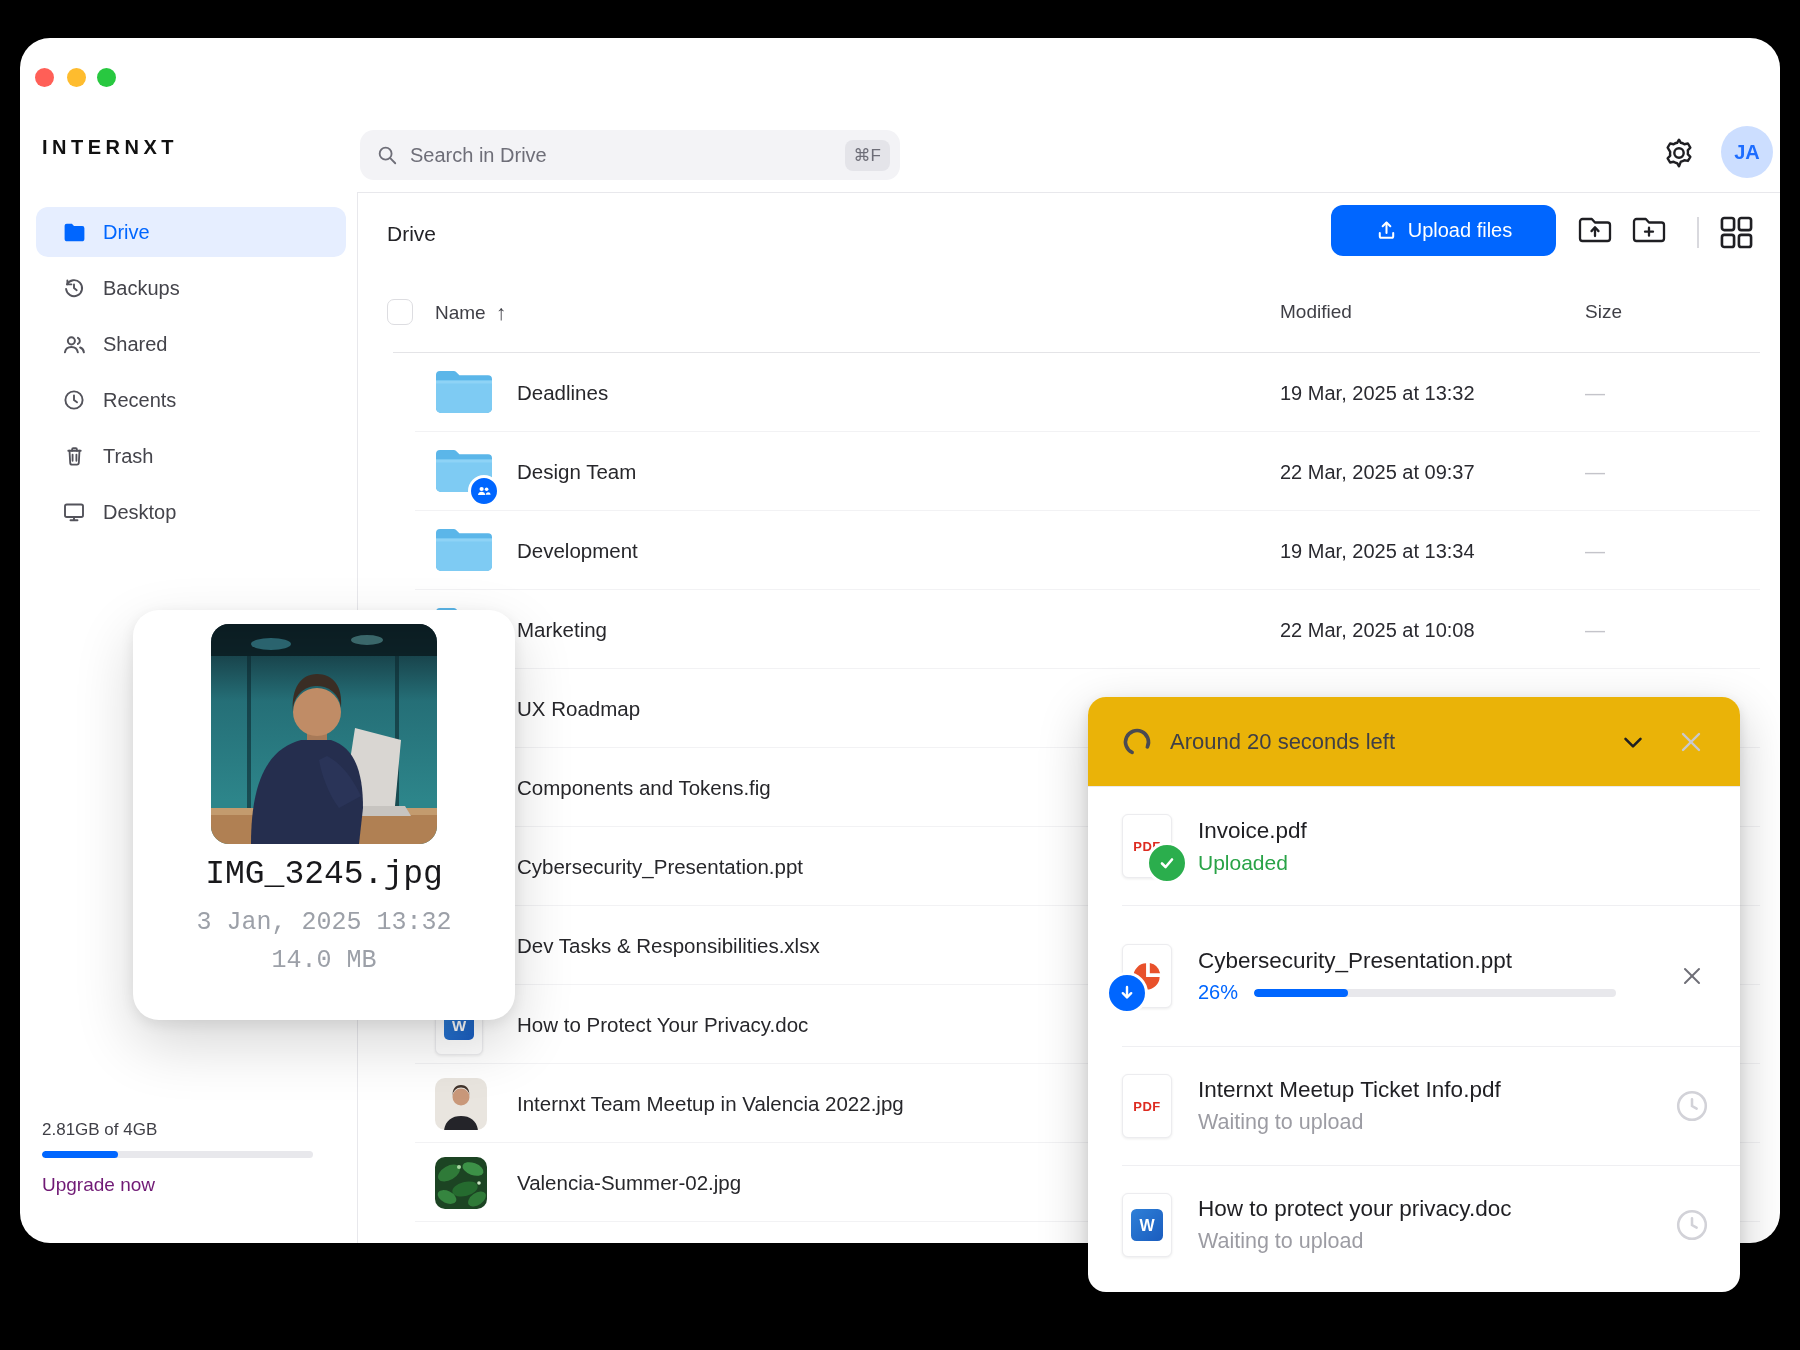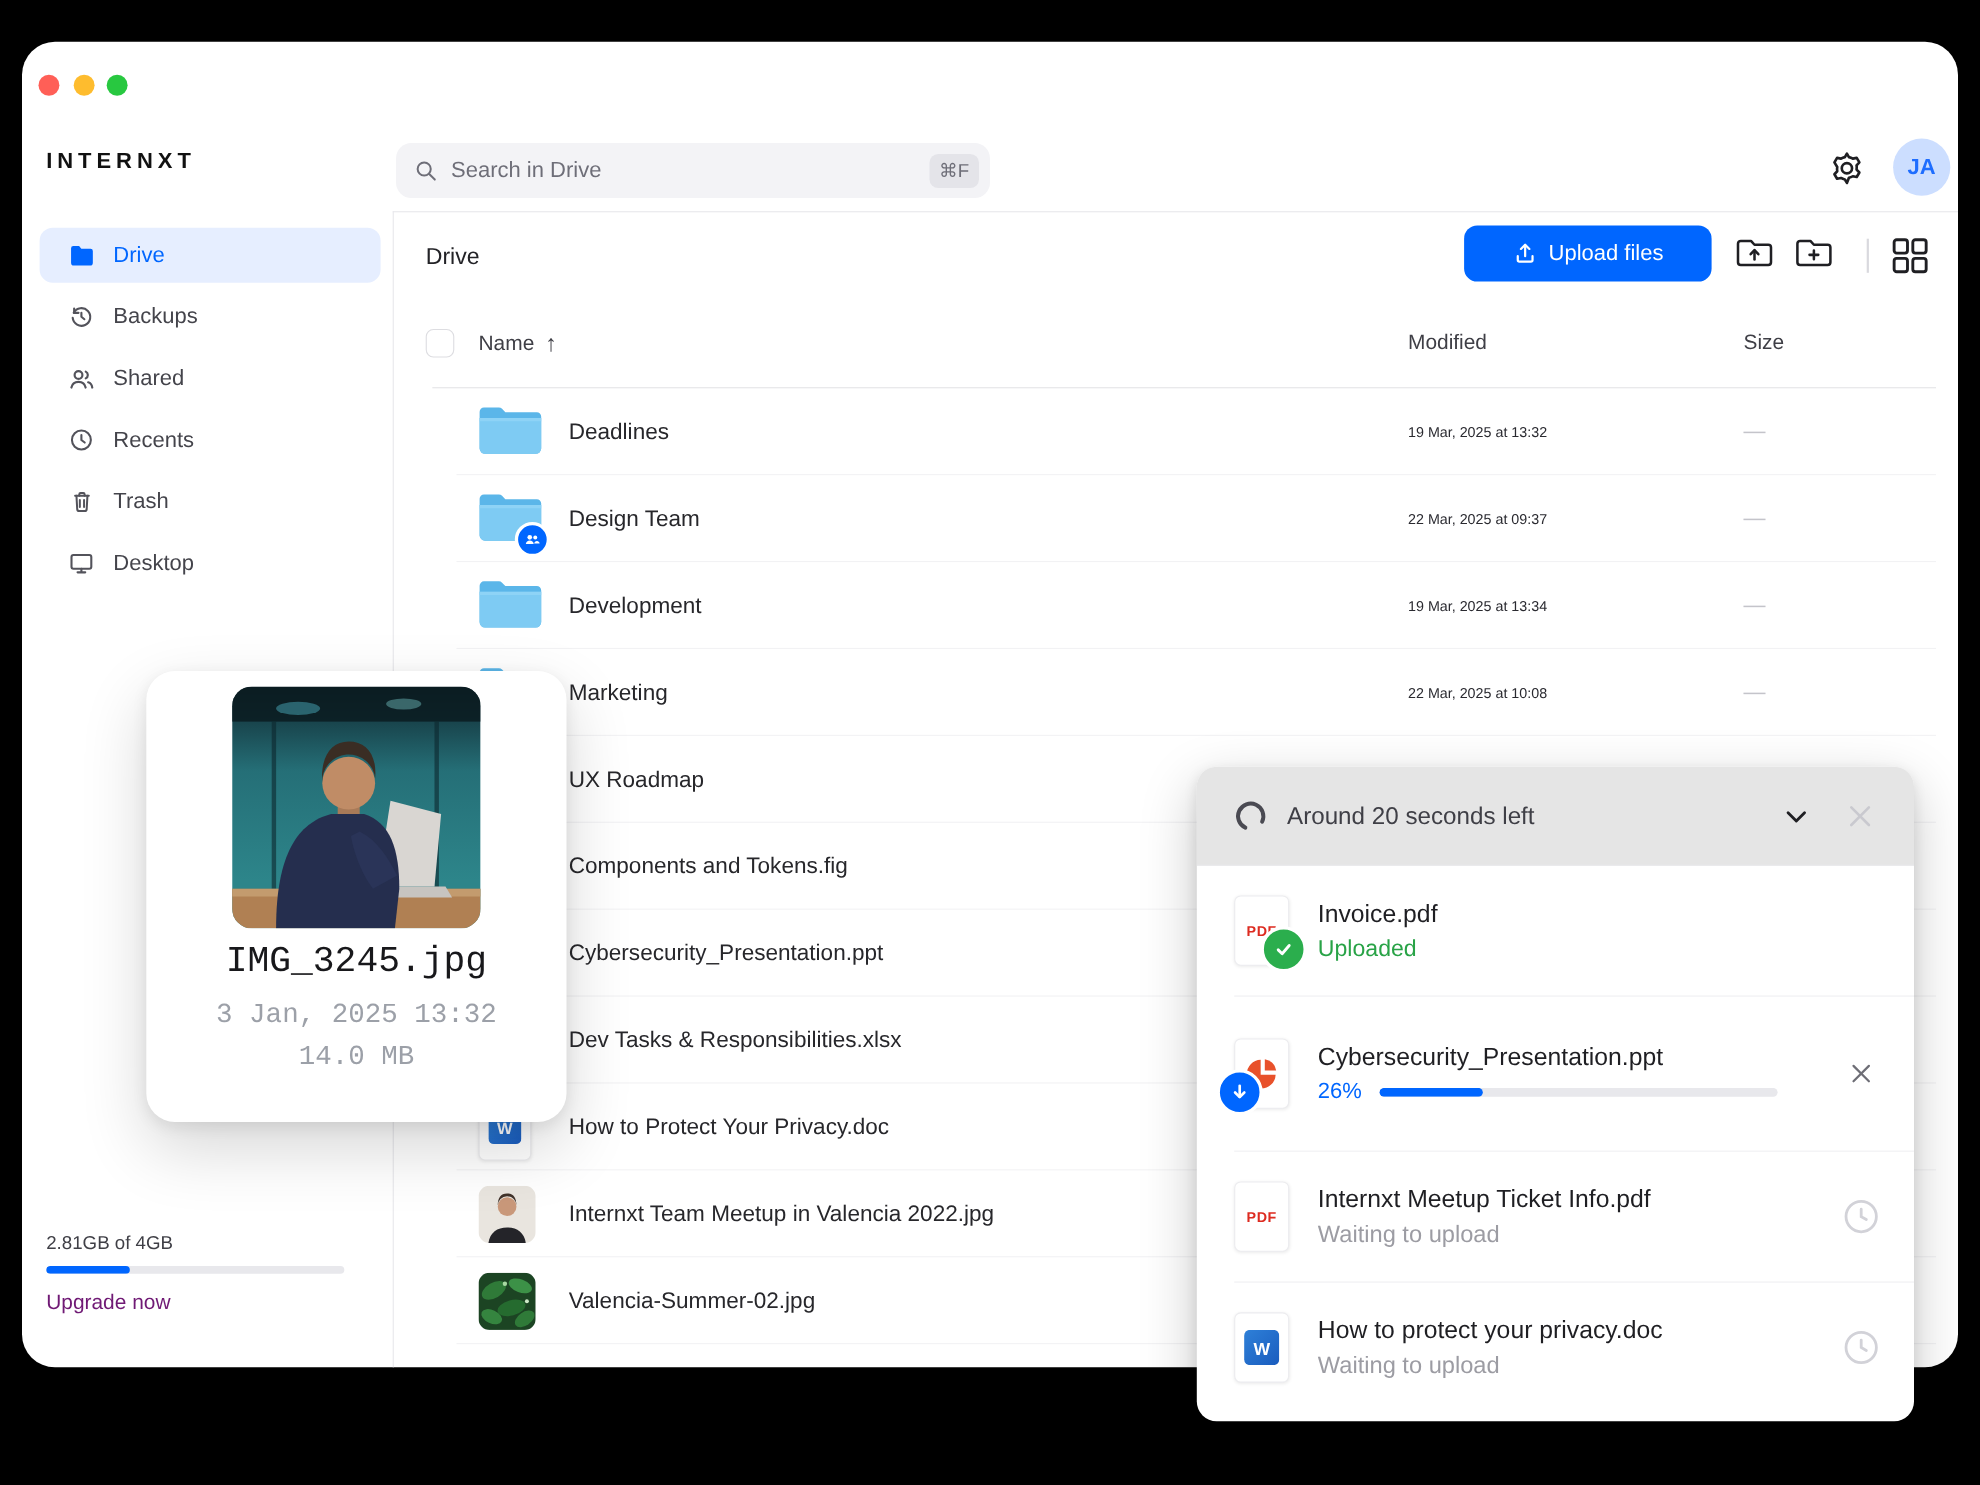--- a/index.html
+++ b/index.html
@@ -54,40 +54,40 @@
   .checkbox{position:absolute;left:367px;top:261px;width:24px;height:24px;border:1.5px solid #DDDDE1;border-radius:7px;background:#fff;cursor:pointer;}
   .col{position:absolute;top:263px;font-size:19px;font-weight:500;color:#3F3F46;cursor:pointer;display:flex;align-items:center;gap:10px;}
   .col.name{left:415px;} .col.modified{left:1260px;} .col.size{left:1565px;}
   .header-sep{position:absolute;left:373px;width:1367px;top:314px;height:1px;background:#E4E4E7;}
 
   .rows{position:absolute;left:0;top:315px;width:1760px;}
   .row{position:absolute;left:373px;width:1367px;height:79px;cursor:pointer;}
   .row .rsep{position:absolute;left:22px;right:0;bottom:0;height:1px;background:#F2F2F4;}
   .ficon{position:absolute;left:42px;top:50%;transform:translateY(-50%);}
   .rname{position:absolute;left:124px;top:50%;transform:translateY(-50%);font-size:20.5px;color:#27272B;}
-  .rmod{position:absolute;left:887px;top:50%;transform:translateY(-50%);font-size:13px;color:#2A2A30;}
+  .rmod{position:absolute;left:887px;top:50%;transform:translateY(-50%);font-size:20px;color:#2A2A30;}
   .rsize{position:absolute;left:1192px;top:50%;transform:translateY(-50%);font-size:20px;color:#C4C4CA;}
   .thumb{width:52px;height:52px;border-radius:10px;overflow:hidden;display:block;}
   .badge{position:absolute;border-radius:50%;border:3px solid #fff;display:flex;align-items:center;justify-content:center;}
   .folder-badge{left:33px;top:28px;width:26px;height:26px;background:#0066FF;}
   .doc-card{width:46px;height:58px;background:#fff;border:1px solid #ECECEF;border-radius:6px;
             box-shadow:0 1px 3px rgba(0,0,0,.08);display:flex;align-items:center;justify-content:center;}
 
   
   .preview{position:absolute;left:133px;top:610px;width:382px;height:410px;background:#fff;border-radius:26px;
            box-shadow:0 24px 60px rgba(0,0,0,.16),0 4px 14px rgba(0,0,0,.08);z-index:20;text-align:center;font-family:Liberation Mono, monospace;}
   .photo{position:absolute;left:78px;top:14px;width:226px;height:220px;border-radius:18px;overflow:hidden;}
   .pv-name{position:absolute;top:246px;width:100%;font-size:33px;font-weight:500;color:#18181B;}
   .pv-date{position:absolute;top:298px;width:100%;font-size:25px;color:#9CA0A8;}
   .pv-size{position:absolute;top:336px;width:100%;font-size:25px;color:#9CA0A8;}
 
   
   .panel{position:absolute;left:1088px;top:697px;width:652px;background:#fff;border-radius:18px;z-index:30;
          box-shadow:0 18px 50px rgba(0,0,0,.22),0 4px 12px rgba(0,0,0,.10);overflow:hidden;}
-  .panel-head{height:90px;background:#e5e5e5;border-bottom:1px solid #E9E9EC;display:flex;align-items:center;
+  .panel-head{height:90px;background:#eab308;border-bottom:1px solid #E9E9EC;display:flex;align-items:center;
               padding:0 28px 0 34px;box-sizing:border-box;gap:18px;}
   .panel-title{flex:1;font-size:22px;font-weight:500;color:#3F3F46;}
   .icon-btn{background:none;border:none;padding:4px;cursor:pointer;display:flex;}
   .panel-item{display:flex;align-items:center;padding:0 30px 0 34px;gap:26px;}
   .pi-icon{position:relative;flex:0 0 48px;}
   .pi-card{width:48px;height:62px;background:#fff;border:1px solid #ECECEF;border-radius:6px;
            box-shadow:0 1px 3px rgba(0,0,0,.08);display:flex;align-items:center;justify-content:center;}
   .pi-badge{position:absolute;right:-16px;bottom:-6px;width:36px;height:36px;border:3px solid #fff;border-radius:50%;
             display:flex;align-items:center;justify-content:center;}
   .pi-badge.done{background:#2BAE4D;}

